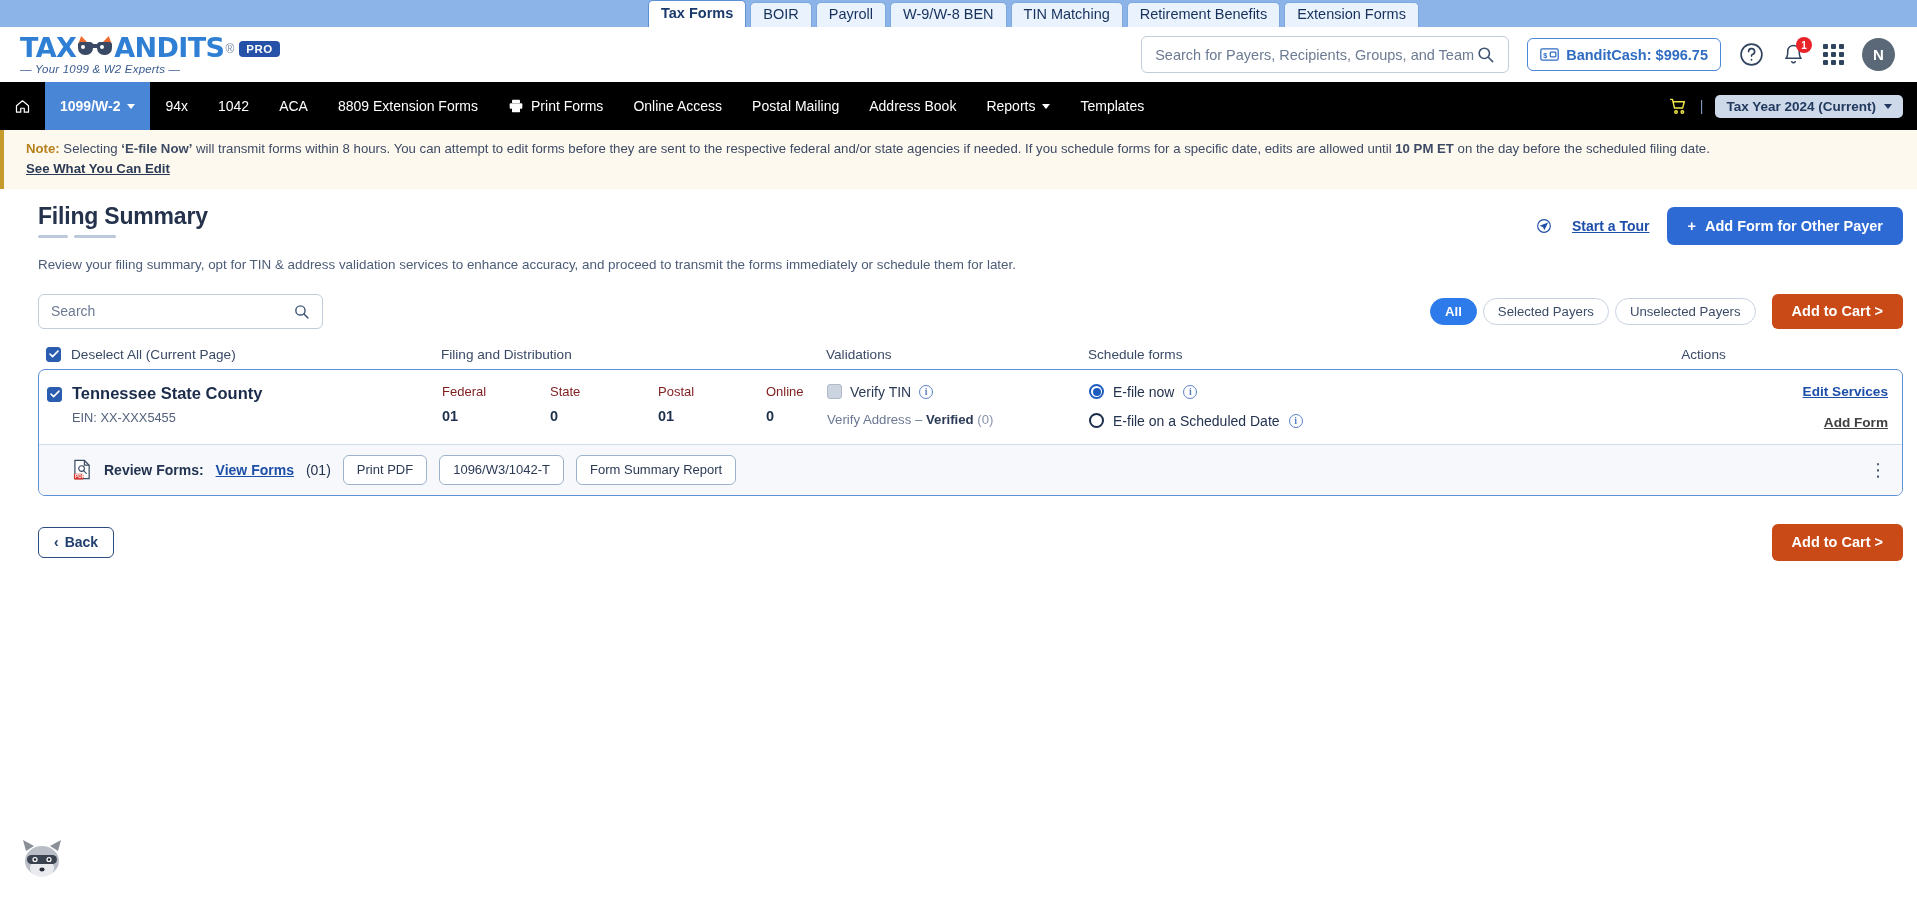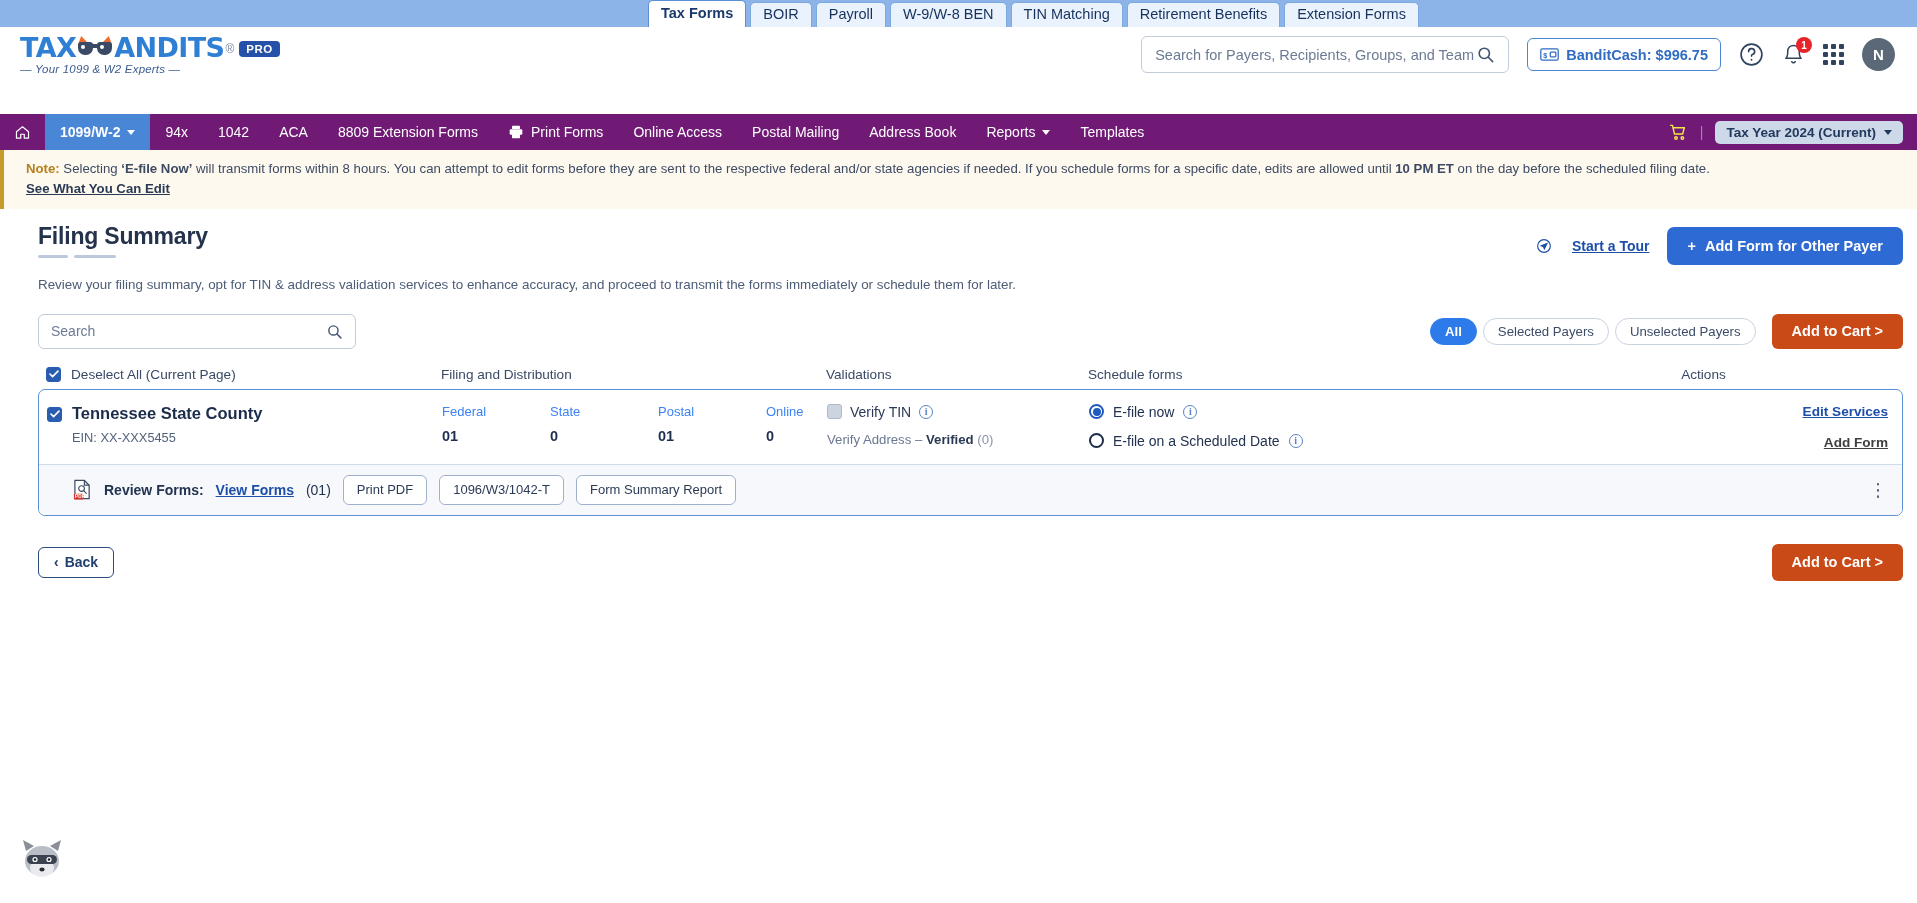--- a/index.html
+++ b/index.html
@@ -153,27 +153,26 @@
   .grid-icon i { width: 5px; height: 5px; background: #31445f; border-radius: 1px; }
   .avatar {
     width: 33px; height: 33px; border-radius: 50%;
     background: #5a6878; color: #fff;
     font-size: 15px; font-weight: 600;
     display: flex; align-items: center; justify-content: center;
   }
 
   
   .navbar {
-    height: 36px;
-    background: #701a75;
+    height: 48px;
+    background: #000000;
     display: flex;
     align-items: stretch;
     color: #fff;
     font-size: 14px;
-    margin-top: 32px;
   }
   .nav-item {
     display: flex; align-items: center; gap: 7px;
     padding: 0 15px;
     white-space: nowrap;
     cursor: pointer;
   }
   .nav-item.home { padding: 0 14px; }
   .nav-item.active { background: #4a86d6; font-weight: 600; }
   .caret { border-left: 4px solid transparent; border-right: 4px solid transparent; border-top: 5px solid currentColor; display: inline-block; }
@@ -229,21 +228,21 @@
     cursor: pointer;
     font-family: "Liberation Sans", sans-serif;
   }
 
   
   .toolbar {
     display: flex; align-items: center;
     margin-top: 22px;
   }
   .tb-search {
-    width: 318px; height: 35px;
+    width: 285px; height: 35px;
     border: 1px solid #c2ccda; border-radius: 6px;
     display: flex; align-items: center; padding: 0 12px;
   }
   .tb-search input {
     border: none; outline: none; flex: 1;
     font-size: 14px; color: #4d5c77; background: transparent;
     font-family: "Liberation Sans", sans-serif;
   }
   .tb-search input::placeholder { color: #6c7b93; }
   .tb-right { margin-left: auto; display: flex; align-items: center; gap: 16px; }
@@ -297,21 +296,21 @@
     background: #fff;
   }
   .row-main { display: flex; padding: 14px 14px 14px 8px; }
   .payer-cell { width: 395px; display: flex; gap: 10px; align-items: flex-start; }
   .payer-name { font-size: 16.5px; font-weight: 700; color: #1b2c4a; }
   .payer-ein { font-size: 12.8px; color: #53627c; margin-top: 7px; }
 
   .filing-cell { width: 385px; display: flex; }
   .fcol { width: 108px; }
   .fcol:nth-child(4) { width: auto; }
-  .fcol .lbl { font-size: 13px; color: #3b82f6; }
+  .fcol .lbl { font-size: 13px; color: #7f1d1d; }
   .fcol .val { font-size: 14.5px; color: #1f3050; margin-top: 9px; font-weight: 600; }
 
   .valid-cell { width: 262px; }
   .v-line1 { display: flex; align-items: center; gap: 8px; font-size: 14px; color: #2b3a55; }
   .v-line2 { font-size: 13.2px; color: #6a7892; margin-top: 12px; }
   .v-line2 b { color: #2b3a55; font-weight: 700; }
   .v-line2 .zero { color: #8995aa; }
 
   .sched-cell { width: 430px; }
   .radio-line { display: flex; align-items: center; gap: 9px; font-size: 14px; color: #22324f; }

